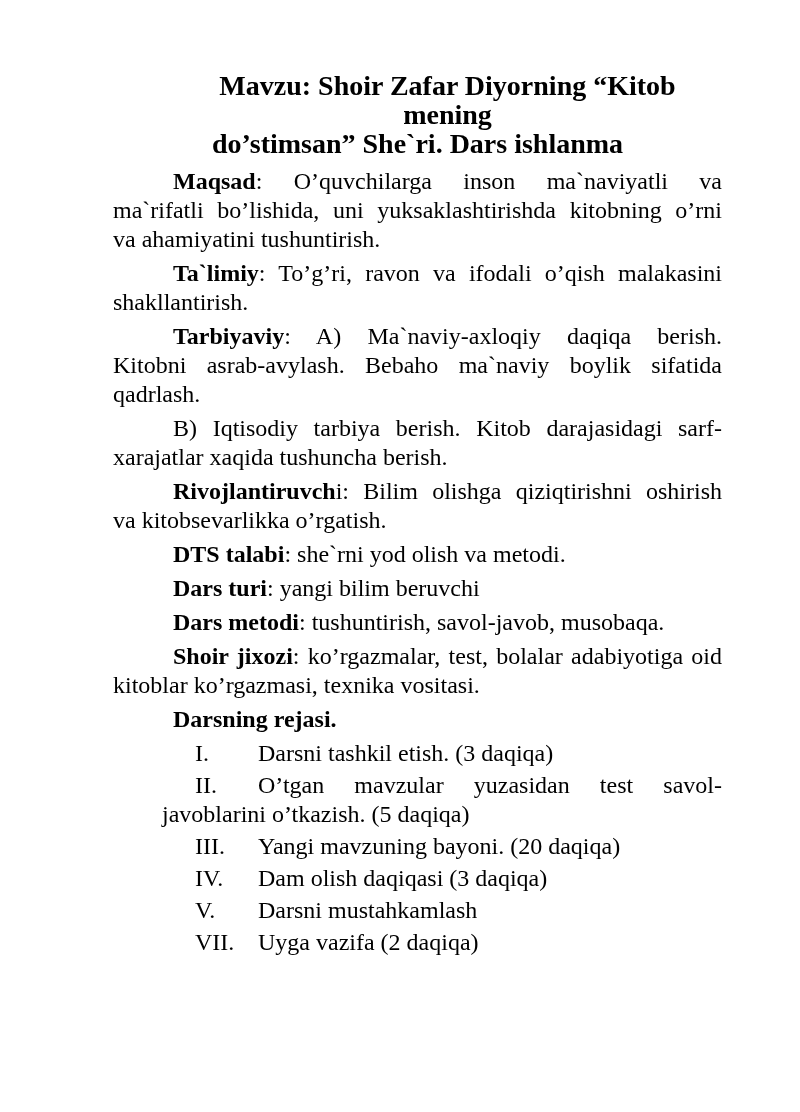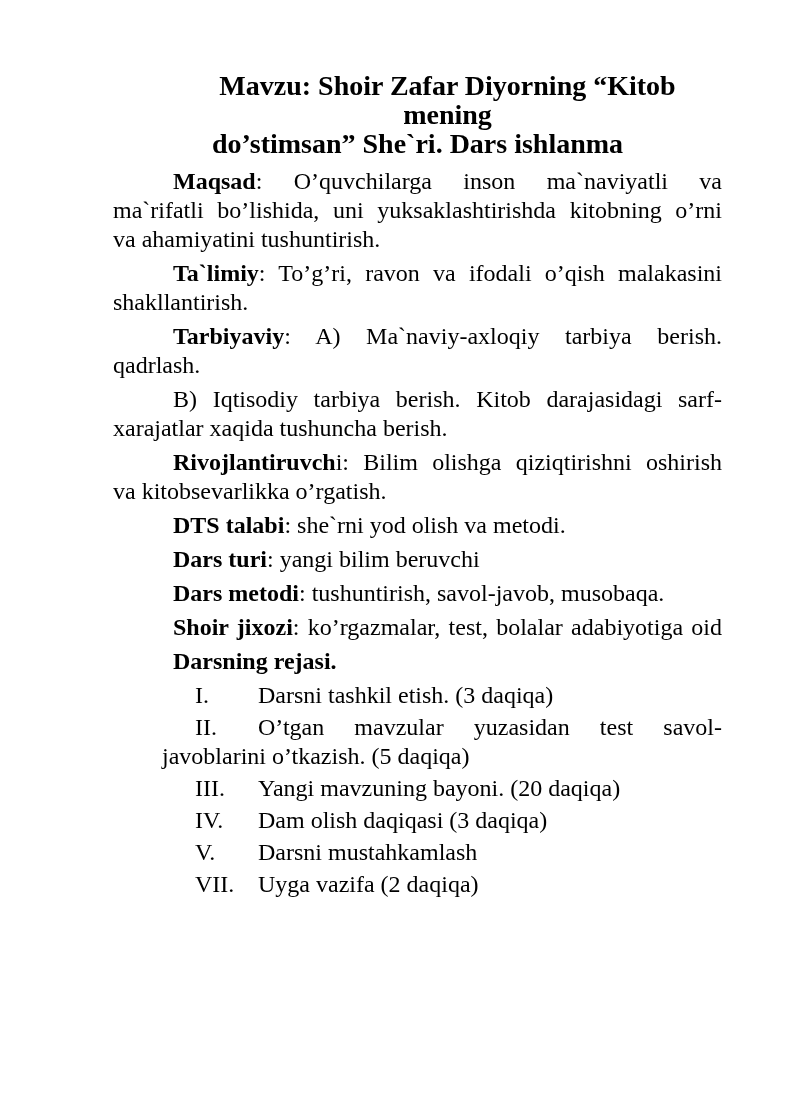--- a/index.html
+++ b/index.html
@@ -74,21 +74,22 @@
       <div class="para">
         <div class="pline first just"><span class="lead">Maqsad</span><span>: O’quvchilarga inson ma`naviyatli va</span></div>
         <div class="pline just"><span>ma`rifatli bo’lishida, uni yuksaklashtirishda kitobning o’rni</span></div>
         <div class="pline"><span>va ahamiyatini tushuntirish.</span></div>
       </div>
       <div class="para">
         <div class="pline first just"><span class="lead">Ta`limiy</span><span>: To’g’ri, ravon va ifodali o’qish malakasini</span></div>
         <div class="pline"><span>shakllantirish.</span></div>
       </div>
       <div class="para">
-        <div class="pline first just"><span class="lead">Tarbiyaviy</span><span>: A) Ma`naviy-axloqiy tarbiya berish.</span></div>
+        <div class="pline first just"><span class="lead">Tarbiyaviy</span><span>: A) Ma`naviy-axloqiy daqiqa berish.</span></div>
+        <div class="pline just"><span>Kitobni asrab-avylash. Bebaho ma`naviy boylik sifatida</span></div>
         <div class="pline"><span>qadrlash.</span></div>
       </div>
       <div class="para">
         <div class="pline first just"><span>B) Iqtisodiy tarbiya berish. Kitob darajasidagi sarf-</span></div>
         <div class="pline"><span>xarajatlar xaqida tushuncha berish.</span></div>
       </div>
       <div class="para">
         <div class="pline first just"><span class="lead">Rivojlantiruvch</span><span>i: Bilim olishga qiziqtirishni oshirish</span></div>
         <div class="pline"><span>va kitobsevarlikka o’rgatish.</span></div>
       </div>
@@ -96,20 +97,21 @@
         <div class="pline first"><span class="lead">DTS talabi</span><span>: she`rni yod olish va metodi.</span></div>
       </div>
       <div class="para">
         <div class="pline first"><span class="lead">Dars turi</span><span>: yangi bilim beruvchi</span></div>
       </div>
       <div class="para">
         <div class="pline first"><span class="lead">Dars metodi</span><span>: tushuntirish, savol-javob, musobaqa.</span></div>
       </div>
       <div class="para">
         <div class="pline first just"><span class="lead">Shoir jixozi</span><span>: ko’rgazmalar, test, bolalar adabiyotiga oid</span></div>
+        <div class="pline"><span>kitoblar ko’rgazmasi, texnika vositasi.</span></div>
       </div>
       <div class="para">
         <div class="pline first"><span class="lead">Darsning rejasi.</span></div>
       </div>
     </div>
   <div id="plan" class="plan">
       <div class="plan-item">
         <div class="iline first"><span class="num">I.</span><span>Darsni tashkil etish. (3 daqiqa)</span></div>
       </div>
       <div class="plan-item">

